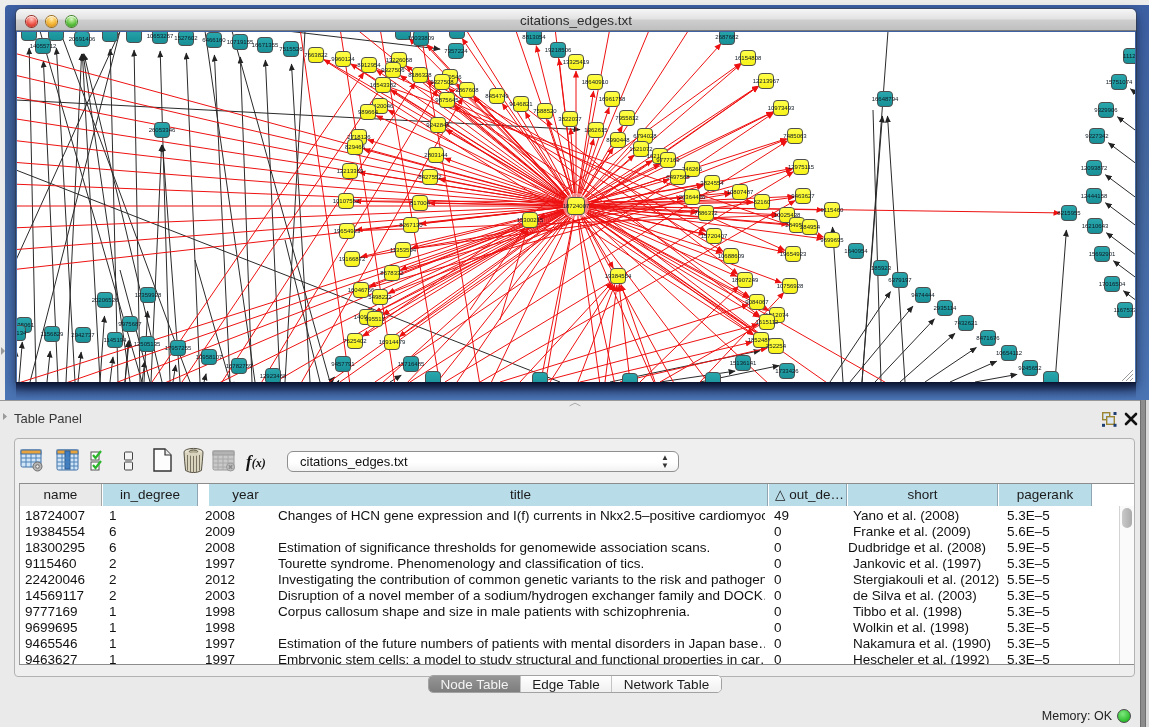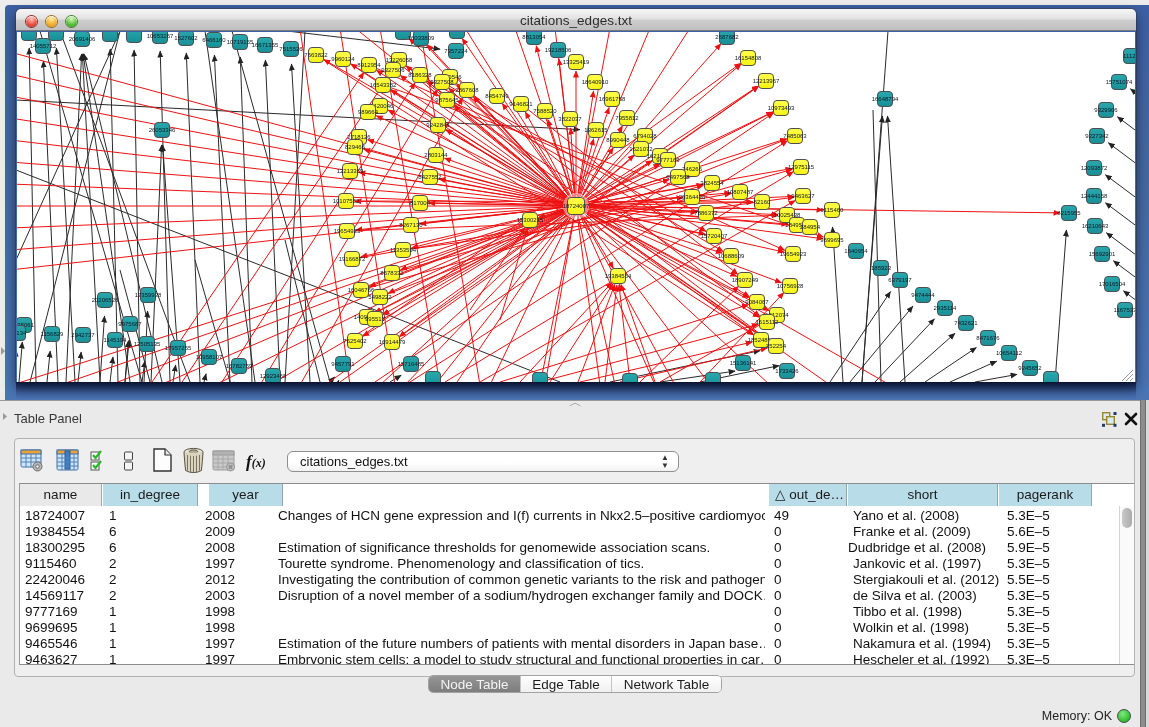--- a/index.html
+++ b/index.html
@@ -659,20 +659,21 @@
  <circle cx="18.5" cy="17" r="4" fill="#bdbdbd" stroke="#999"></circle>
  <path d="M16.8 15.3l3.4 3.4M20.2 15.3l-3.4 3.4" stroke="#8a8a8a" stroke-width="1.4"></path>
 </svg>
 <div class="tbi" style="left:246px;top:452px;font-family:'Liberation Serif',serif;font-style:italic;font-weight:bold;font-size:17px;color:#111"><i>f</i><span style="font-size:12px">(x)</span></div>
 
 <div id="dd">citations_edges.txt<span class="ar">▲<br>▼</span></div>
 <div id="tablewrap">
   <div class="hd" style="left:0;width:82px;background:#e9e9e9;border-right:1px solid #a5a5a5">name</div>
   <div class="hd" style="left:83px;width:95px">in_degree</div>
   <div class="hd" style="left:189px;width:74px">year</div>
+  <div class="hd" style="left:254px;width:494px">title</div>
   <div class="hd" style="left:749px;width:78px;text-align:left;padding-left:6px">△ out_de…</div>
   <div class="hd" style="left:828px;width:150px">short</div>
   <div class="hd" style="left:979px;width:93px">pagerank</div>
   <div style="position:absolute;left:1072px;top:0;width:43px;height:22px;background:#fff"></div>
   <div class="tr" style="top:24px">
       <span style="left:5px">18724007</span>
       <span style="left:89px">1</span>
       <span style="left:185px">2008</span>
       <span style="left:258px">Changes of HCN gene expression and I(f) currents in Nkx2.5–positive cardiomyoc…</span>
       <span style="left:754px">49</span>
@@ -720,39 +721,40 @@
       <span style="left:185px">2003</span>
       <span style="left:258px">Disruption of a novel member of a sodium/hydrogen exchanger family and DOCK…</span>
       <span style="left:754px">0</span>
       <span style="left:833px">de Silva et al. (2003)</span>
       <span style="left:987px">5.3E–5</span>
     </div>
     <div class="tr" style="top:120px">
       <span style="left:5px">9777169</span>
       <span style="left:89px">1</span>
       <span style="left:185px">1998</span>
+      <span style="left:258px">Corpus callosum shape and size in male patients with schizophrenia.</span>
       <span style="left:754px">0</span>
       <span style="left:833px">Tibbo et al. (1998)</span>
       <span style="left:987px">5.3E–5</span>
     </div>
     <div class="tr" style="top:136px">
       <span style="left:5px">9699695</span>
       <span style="left:89px">1</span>
       <span style="left:185px">1998</span>
       <span style="left:754px">0</span>
       <span style="left:833px">Wolkin et al. (1998)</span>
       <span style="left:987px">5.3E–5</span>
     </div>
     <div class="tr" style="top:152px">
       <span style="left:5px">9465546</span>
       <span style="left:89px">1</span>
       <span style="left:185px">1997</span>
       <span style="left:258px">Estimation of the future numbers of patients with mental disorders in Japan base…</span>
       <span style="left:754px">0</span>
-      <span style="left:833px">Nakamura et al. (1994)</span>
+      <span style="left:833px">Nakamura et al. (1990)</span>
       <span style="left:987px">5.3E–5</span>
     </div>
     <div class="tr" style="top:168px">
       <span style="left:5px">9463627</span>
       <span style="left:89px">1</span>
       <span style="left:185px">1997</span>
       <span style="left:258px">Embryonic stem cells: a model to study structural and functional properties in car…</span>
       <span style="left:754px">0</span>
       <span style="left:833px">Hescheler et al. (1992)</span>
       <span style="left:987px">5.3E–5</span>

